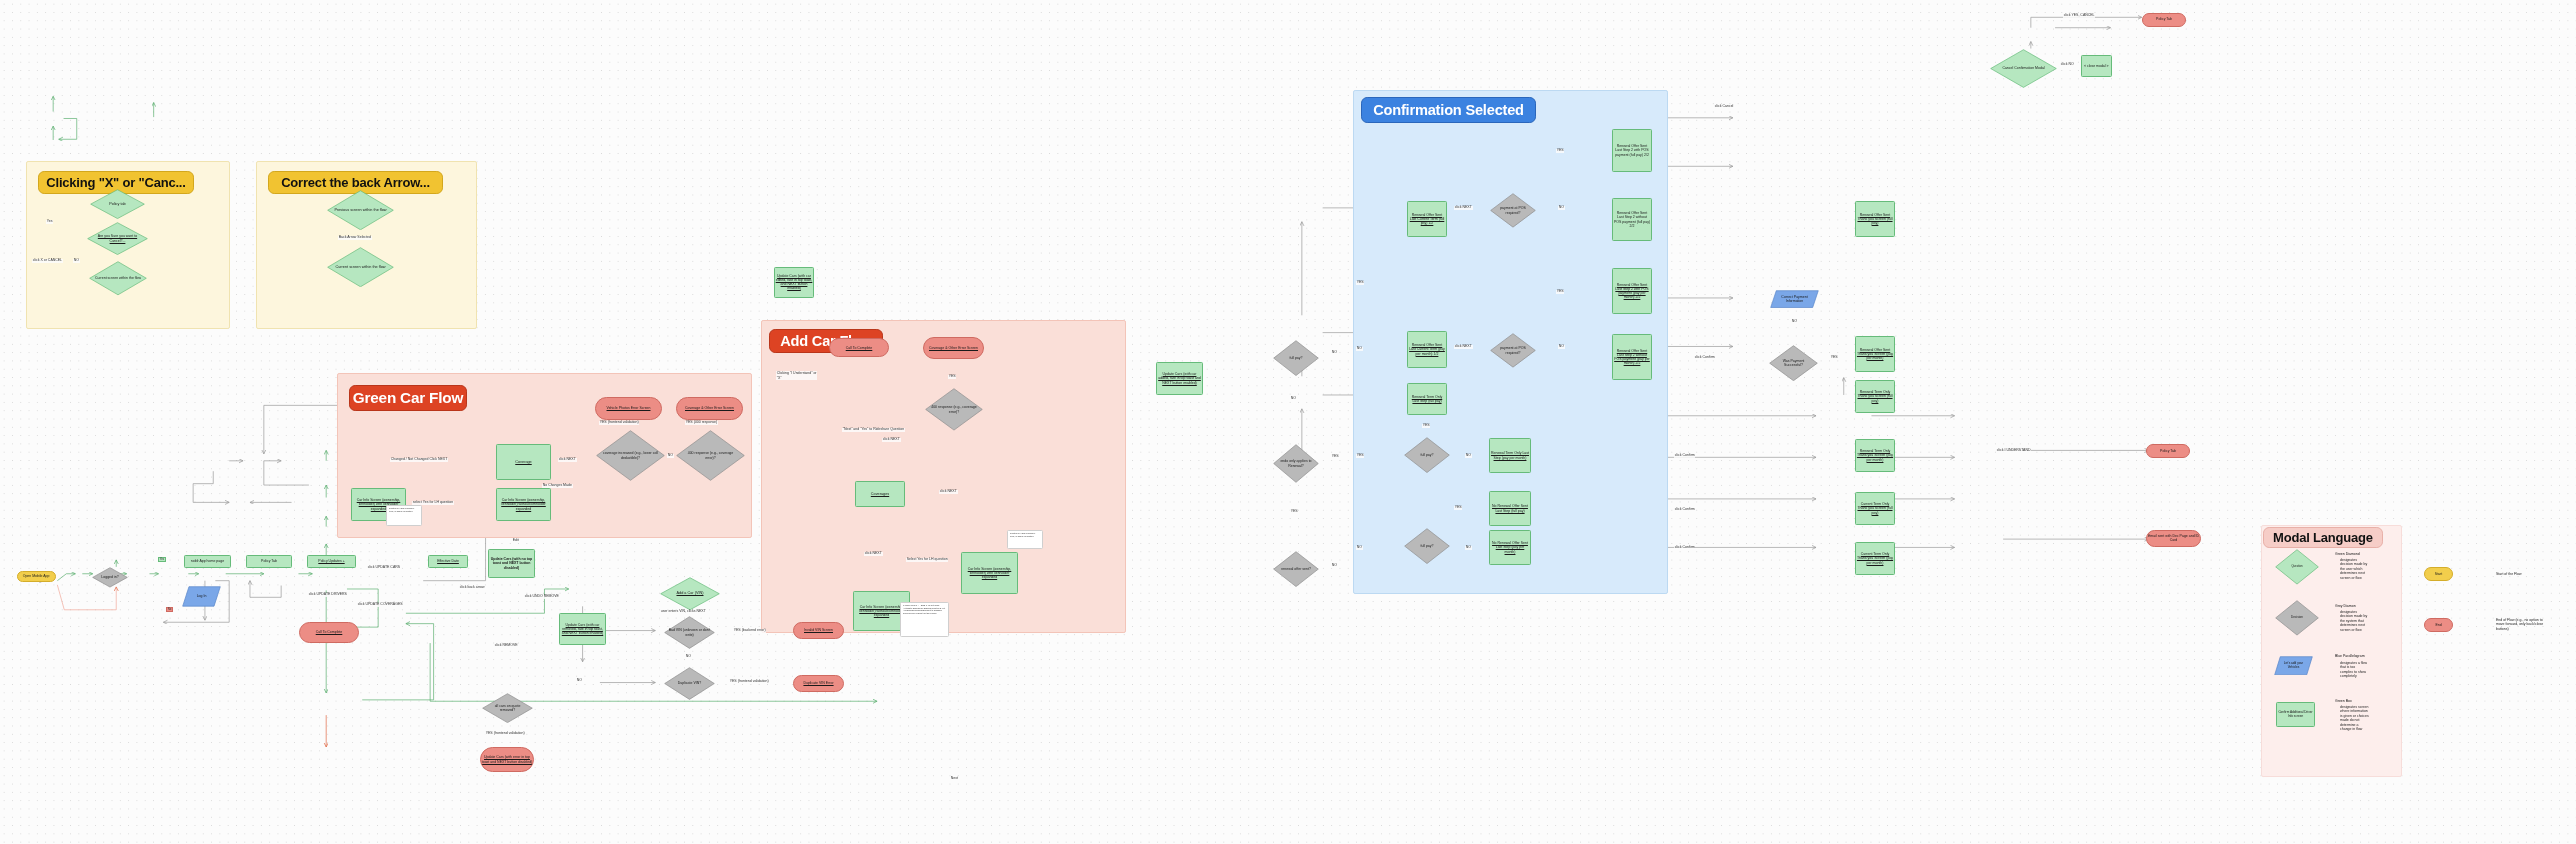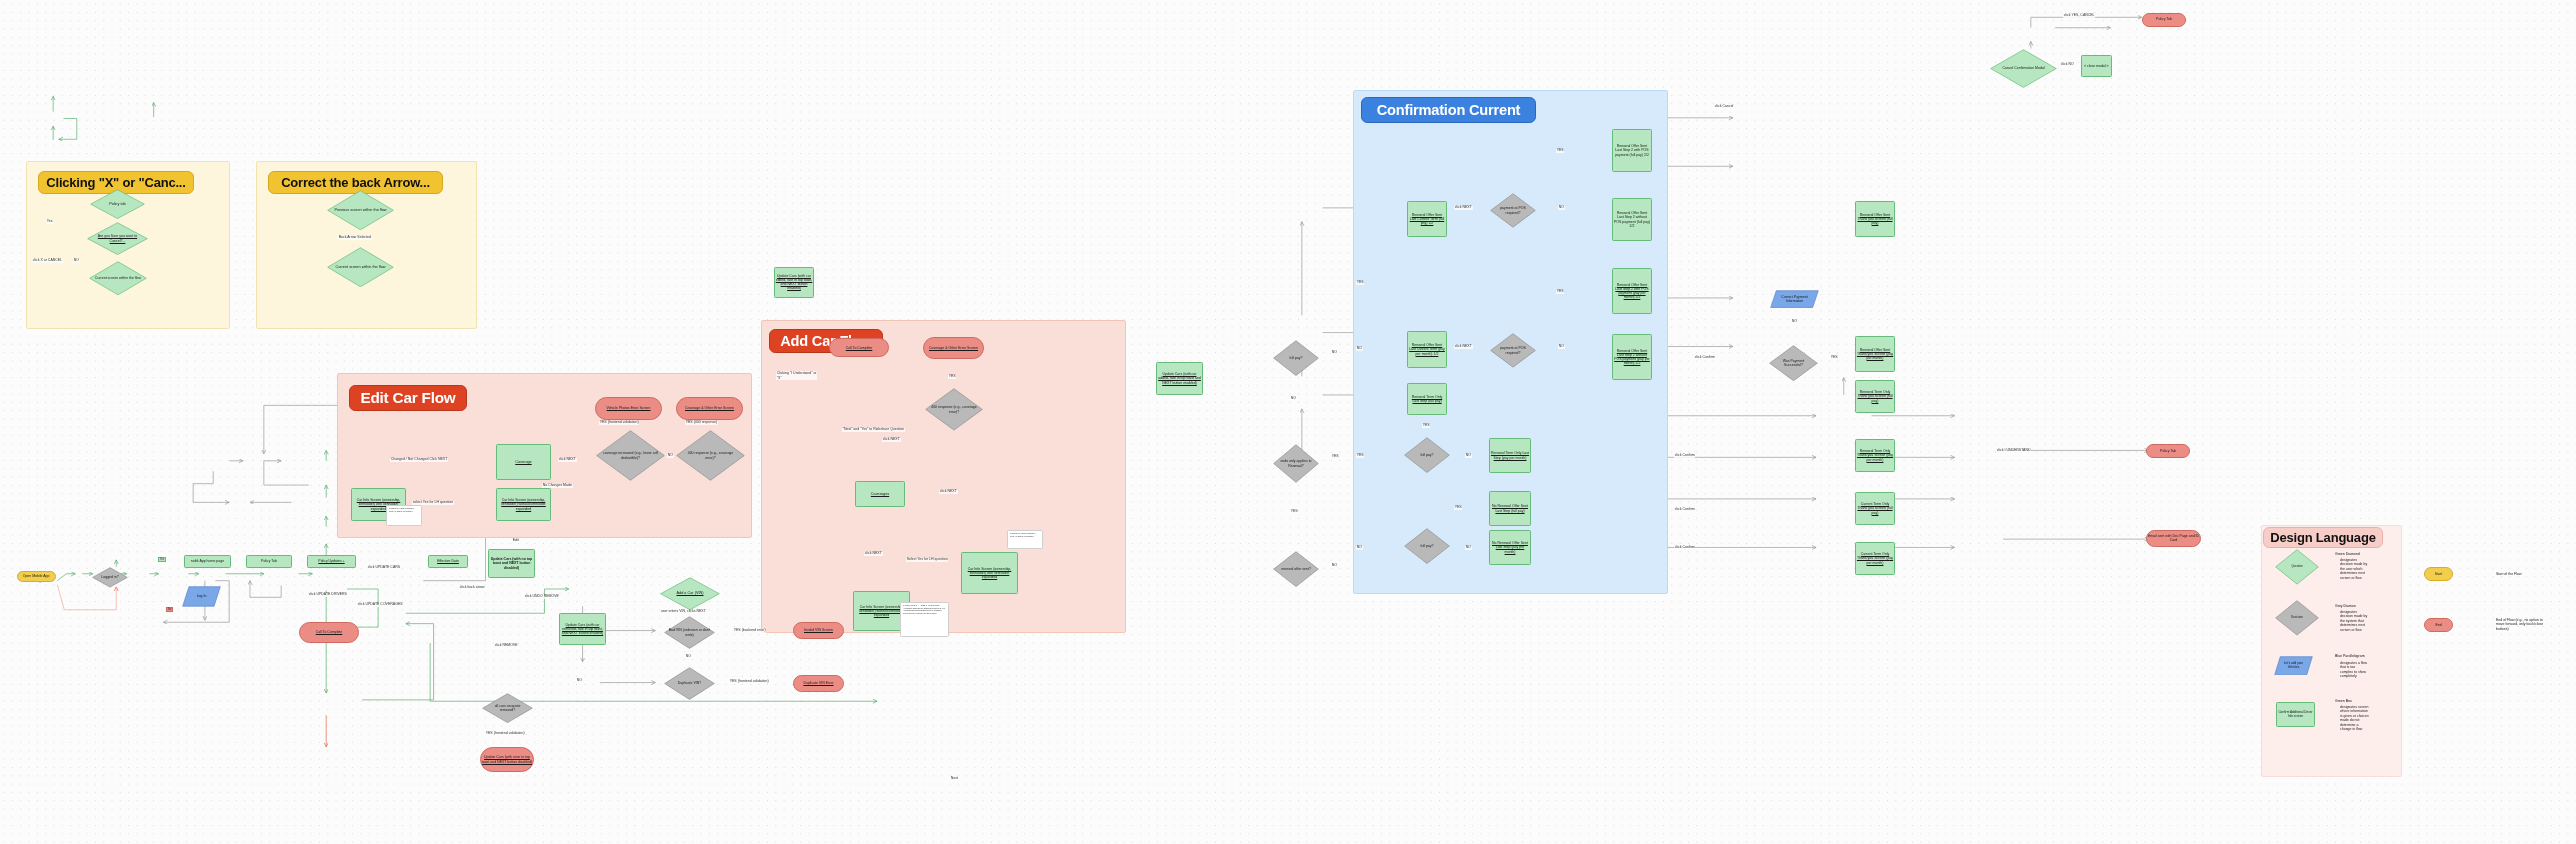--- a/index.html
+++ b/index.html
@@ -195,21 +195,21 @@
   </div>
   <div class="node dia" style="left:327px;top:247px;width:67px;height:40px;font-size:3.8px;">
     <svg class="shp" viewBox="0 0 96 58" preserveAspectRatio="none">
         <polygon points="48,1 95,29 48,57 1,29" fill="#b6e7c0" stroke="#66bb7a"></polygon>
       </svg>
     <span class="lbl">Current screen within the flow</span>
   </div>
   <div class="nlabel" style="left:338px;top:236px;font-size:3.5px;">Back Arrow Selected</div>
 
   <div class="group g-red" style="left:337px;top:373px;width:413px;height:163px;"></div>
-  <div class="title title-red" style="left:349px;top:385px;width:116px;height:23.6px;font-size:15.3px;">Edit Car Flow</div>
+  <div class="title title-red" style="left:349px;top:385px;width:116px;height:23.6px;font-size:15.3px;">Green Car Flow</div>
 
   <div class="node box" style="left:351px;top:488px;width:55px;height:33px;font-size:3.5px;">
     <span class="lbl u">Car Info Screen (ownership, lienholder) with lienholder expanded</span>
   </div>
   <div class="node note" style="left:386px;top:505px;width:36px;height:21px;font-size:2.2px;">
     <span>must fill in each lienholder field, or NEXT is inactive</span>
   </div>
   <div class="node box" style="left:496px;top:488px;width:55px;height:33px;font-size:3.5px;">
     <span class="lbl u">Car Info Screen (ownership, lienholder) without lienholder expanded</span>
   </div>
@@ -274,21 +274,21 @@
   </div>
   <div class="nlabel" style="left:948px;top:375px;font-size:3.5px;">YES</div>
   <div class="nlabel" style="left:882px;top:438px;font-size:3.5px;">click NEXT</div>
   <div class="nlabel" style="left:939px;top:490px;font-size:3.5px;">click NEXT</div>
   <div class="nlabel" style="left:776px;top:371px;font-size:3.5px;width:40px;white-space:normal;line-height:1.3;">Clicking "I Understand" or "X"</div>
   <div class="nlabel" style="left:842px;top:428px;font-size:3.5px;">"Next" and "Yes" to Rideshare Question</div>
   <div class="nlabel" style="left:864px;top:552px;font-size:3.5px;">click NEXT</div>
   <div class="nlabel" style="left:906px;top:558px;font-size:3.5px;">Select Yes for LH question</div>
 
   <div class="group g-blue" style="left:1353px;top:90px;width:313px;height:502px;"></div>
-  <div class="title title-blue" style="left:1361px;top:97px;width:173px;height:23.6px;font-size:14.6px;">Confirmation Current</div>
+  <div class="title title-blue" style="left:1361px;top:97px;width:173px;height:23.6px;font-size:14.6px;">Confirmation Selected</div>
 
   <div class="node box" style="left:1407px;top:201px;width:40px;height:36px;font-size:3.5px;">
     <span class="lbl u">Renewal Offer Sent Last Current Term (full pay) 1/2</span>
   </div>
   <div class="node dia" style="left:1490px;top:193px;width:46px;height:35px;font-size:3.5px;">
     <svg class="shp" viewBox="0 0 66 50" preserveAspectRatio="none">
         <polygon points="33,1 65,25 33,49 1,25" fill="#b9b9b9" stroke="#8e8e8e"></polygon>
       </svg>
     <span class="lbl">payment at POS required?</span>
   </div>
@@ -523,21 +523,21 @@
   <div class="node round" style="left:2146px;top:444px;width:44px;height:14px;font-size:3.5px;">
     <span class="lbl">Policy Tab</span>
   </div>
   <div class="node round" style="left:2146px;top:530px;width:55px;height:16.6px;font-size:3.5px;">
     <span class="lbl">Email sent with Dec Page and ID Card</span>
   </div>
   <div class="nlabel" style="left:2063px;top:14px;font-size:3.5px;">click YES, CANCEL</div>
   <div class="nlabel" style="left:2060px;top:63px;font-size:3.5px;">click NO</div>
 
   <div class="group g-pink" style="left:2261px;top:525px;width:139px;height:250px;"></div>
-  <div class="title title-pink" style="left:2263px;top:527px;width:118px;height:19.4px;font-size:13px;">Design Language</div>
+  <div class="title title-pink" style="left:2263px;top:527px;width:118px;height:19.4px;font-size:13px;">Modal Language</div>
 
   <div class="node dia" style="left:2275px;top:549px;width:44px;height:36px;font-size:2.8px;">
     <svg class="shp" viewBox="0 0 64 52" preserveAspectRatio="none">
         <polygon points="32,1 63,26 32,51 1,26" fill="#b6e7c0" stroke="#66bb7a"></polygon>
       </svg>
     <span class="lbl">Question</span>
   </div>
   <div class="legend-txt legend-h" style="left:2335px;top:552px;font-size:3.5px;">Green Diamond</div>
   <div class="legend-b" style="left:2340px;top:558px;width:29px;font-size:3.5px;">designates decision made by the user which determines next screen or flow</div>
 

